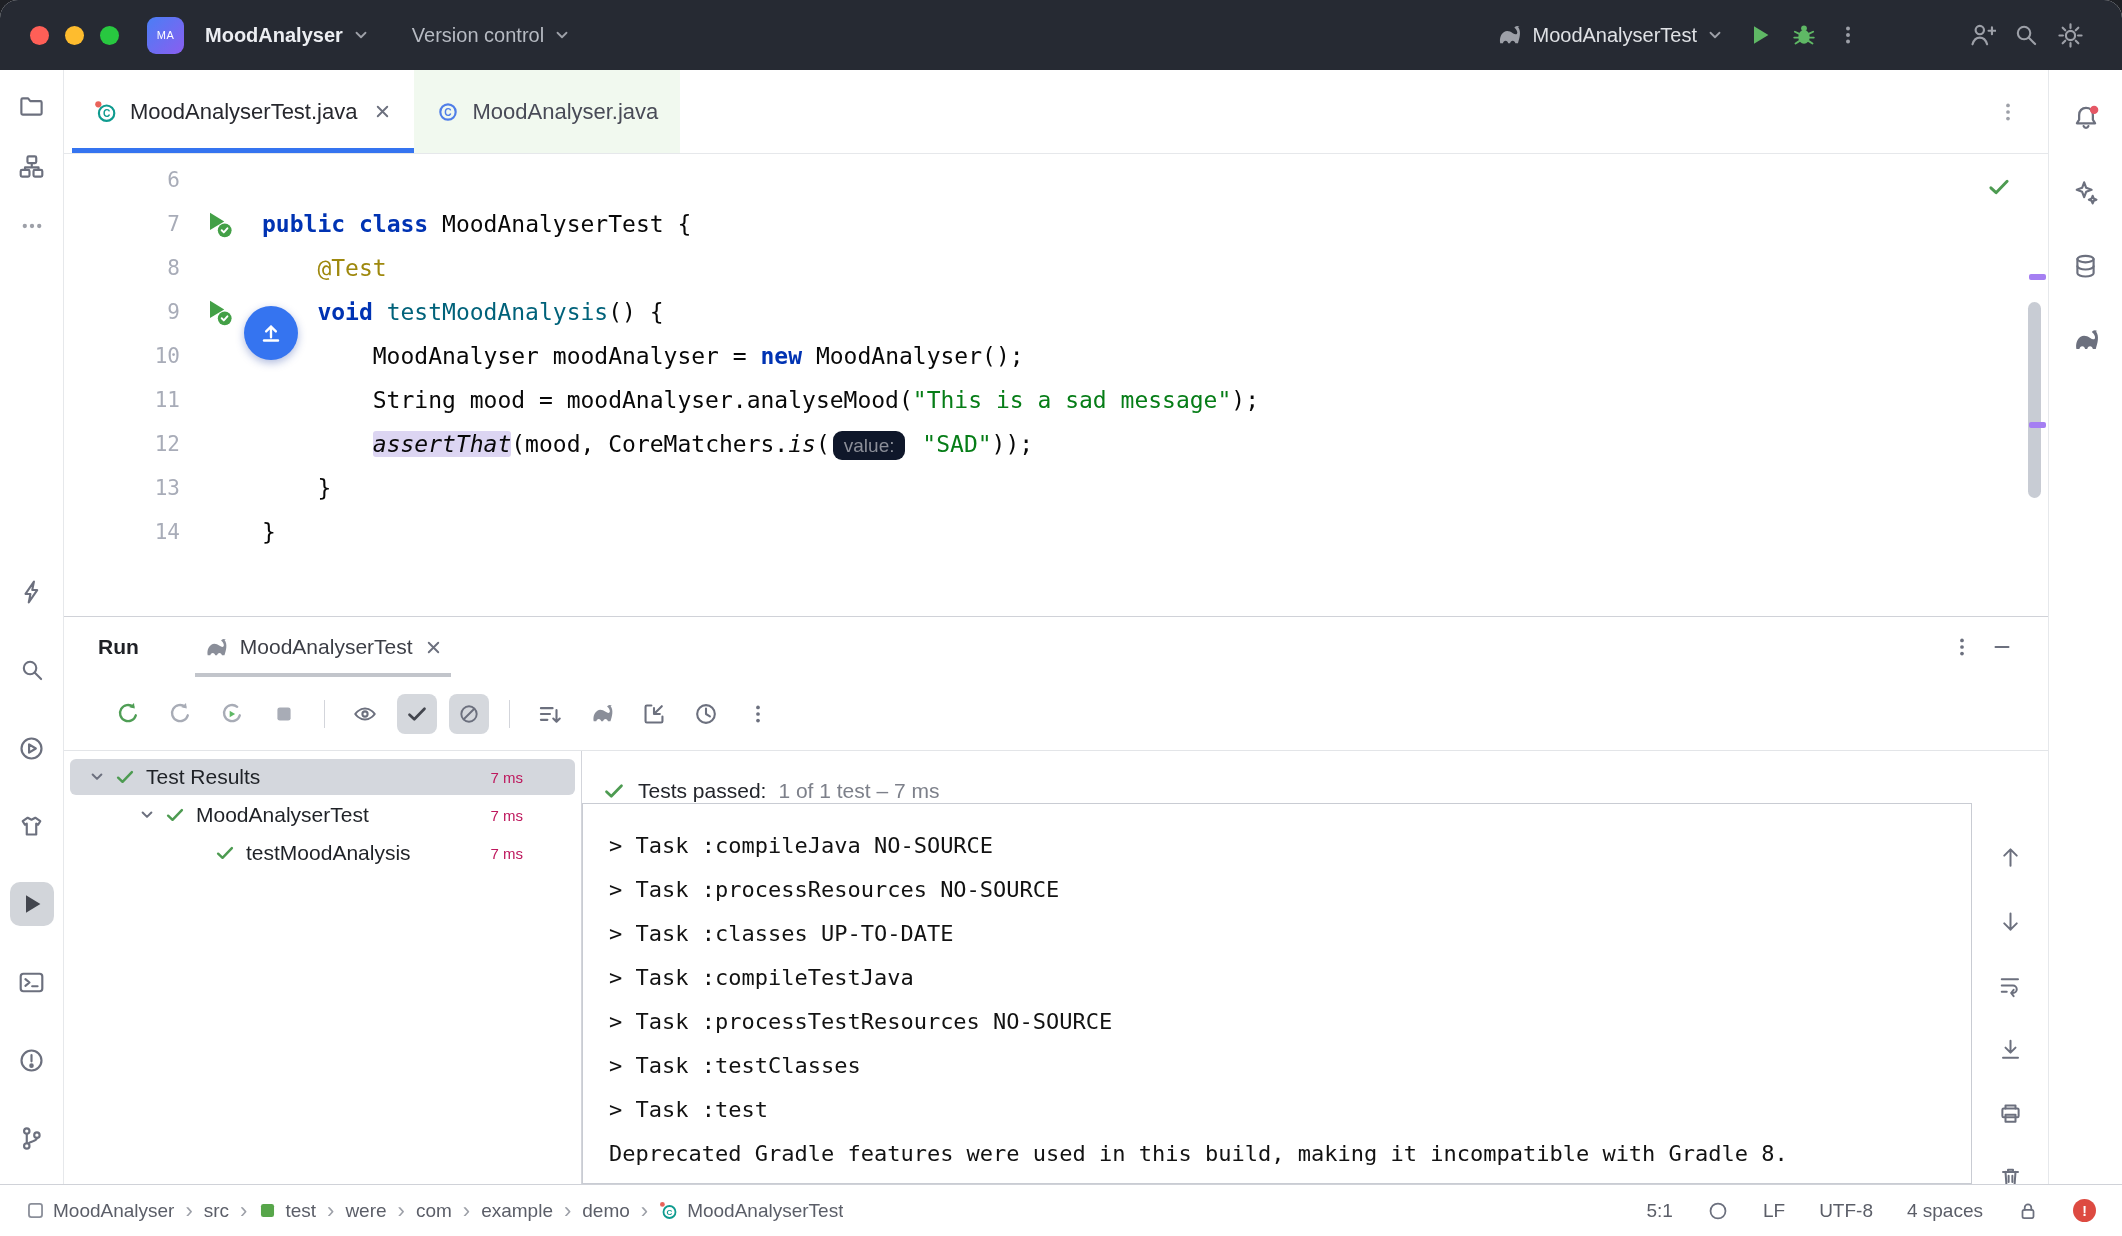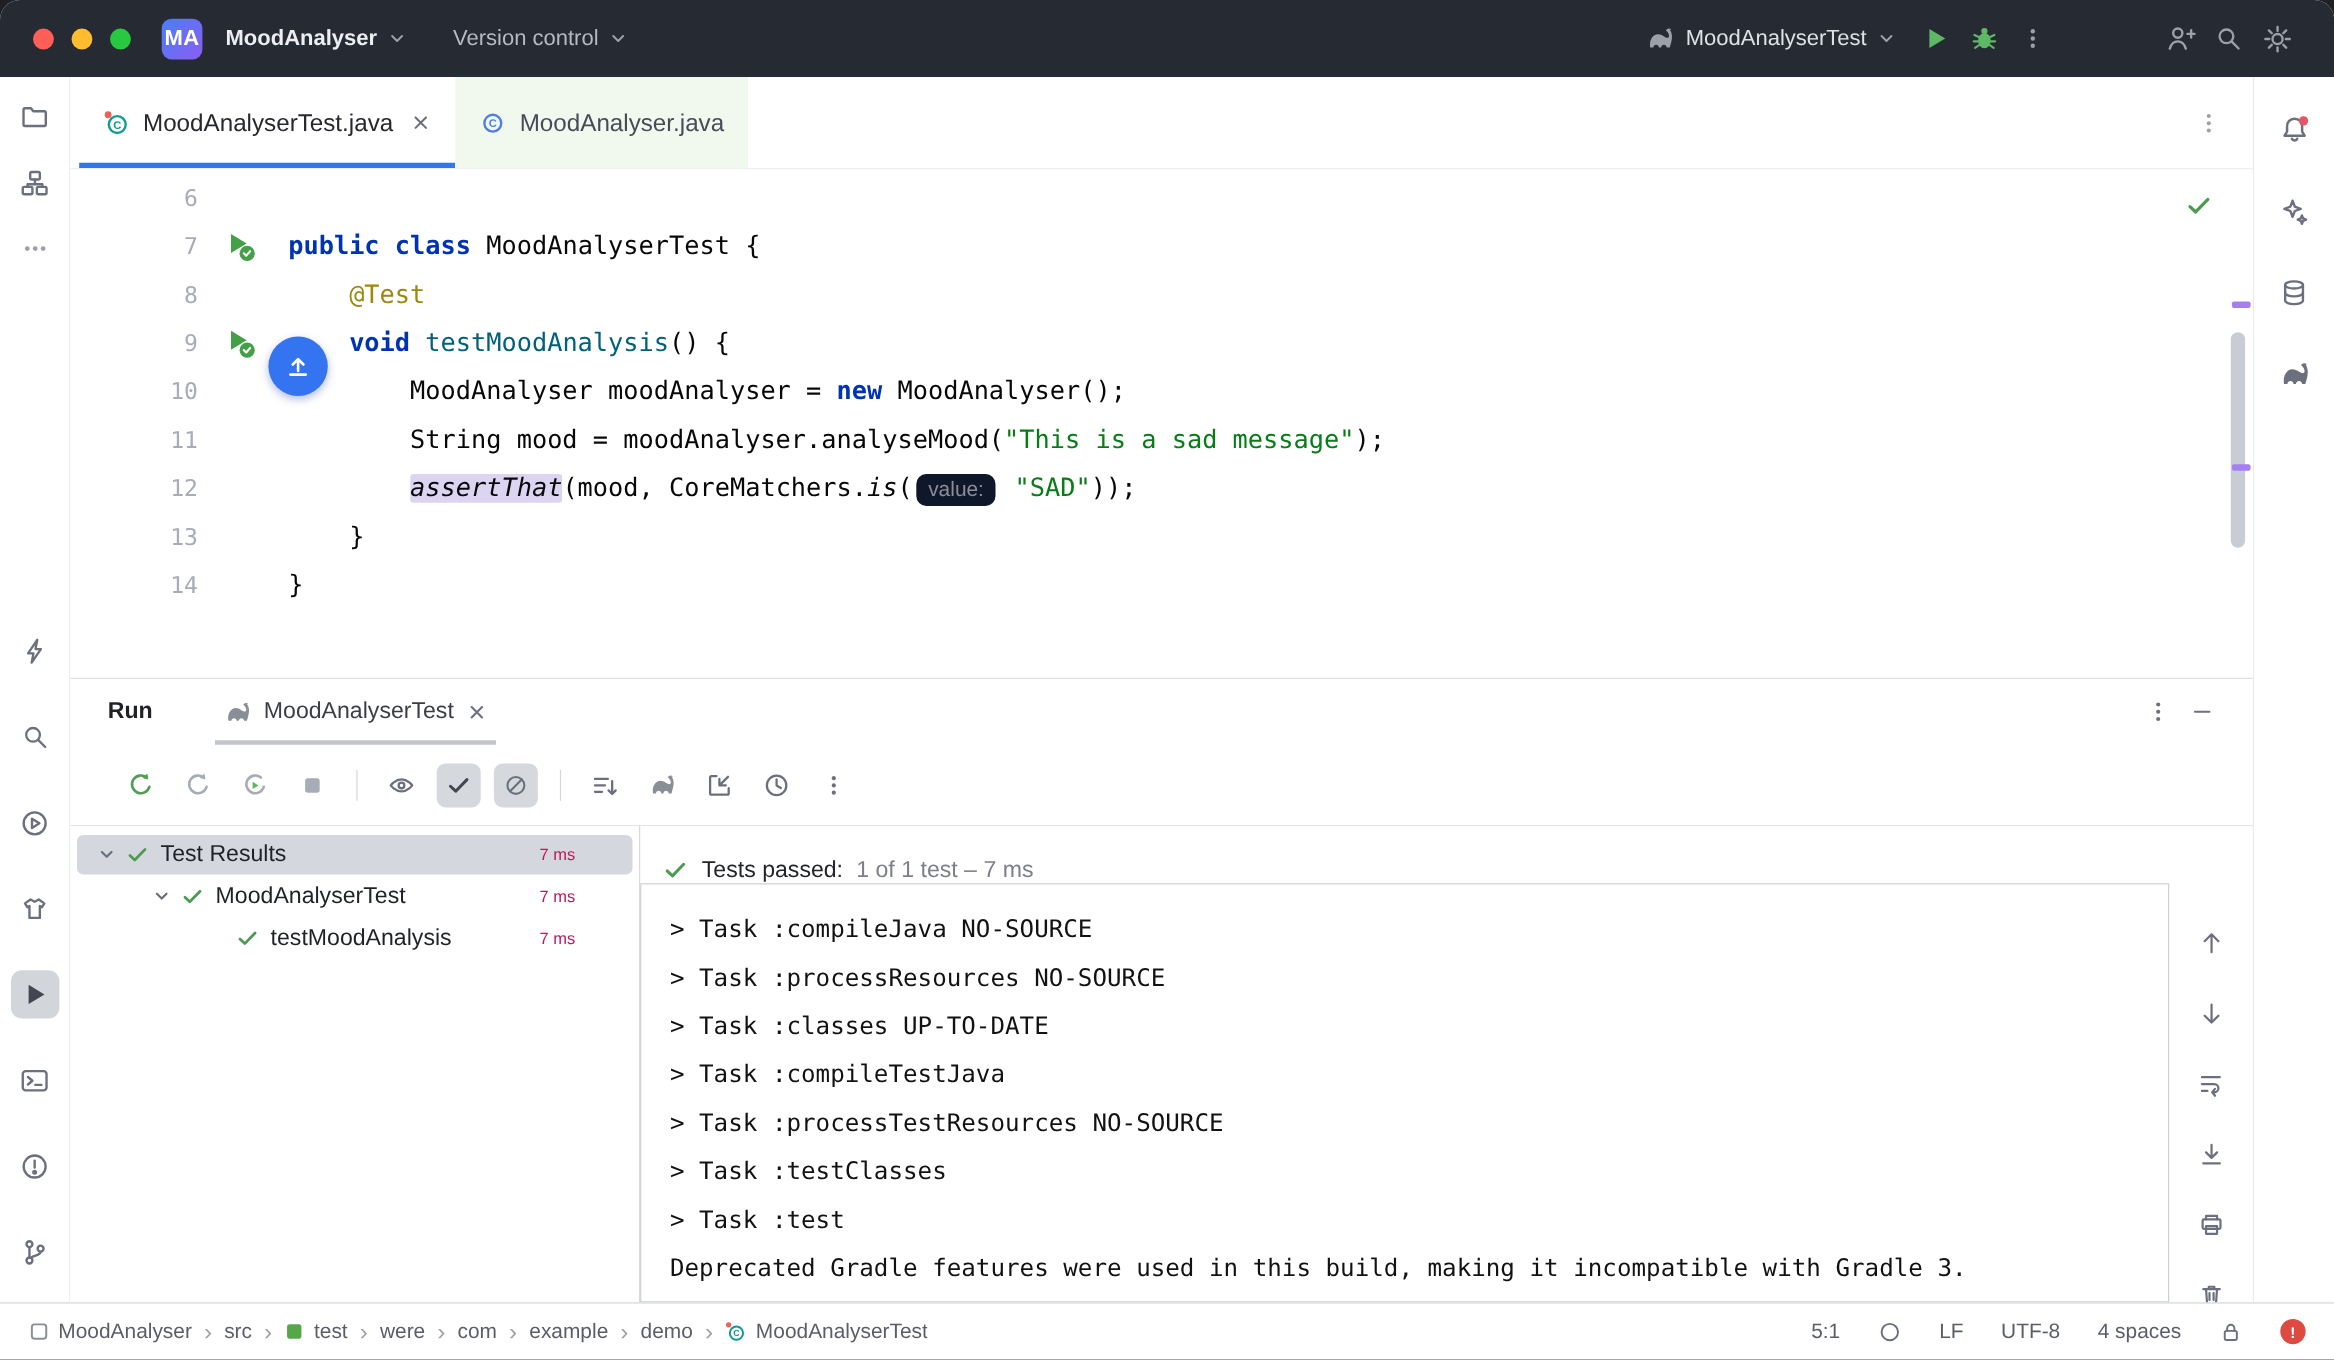--- a/index.html
+++ b/index.html
@@ -5,21 +5,21 @@
 *{margin:0;padding:0;box-sizing:border-box}
 html,body{width:2122px;height:1236px}
 body{font-family:"Liberation Sans",sans-serif;background:#1e2025;overflow:hidden}
 .app{width:2122px;height:1236px;display:flex;flex-direction:column;background:#fff;border-radius:18px 18px 0 0;overflow:hidden}
 
 
 .titlebar{height:70px;flex:none;background:#262a33;display:flex;align-items:center;color:#dfe1e5;padding:0 30px}
 .traffic{display:flex;gap:16px;margin-right:28px}
 .tl{width:19px;height:19px;border-radius:50%}
 .tl.red{background:#ff5f57}.tl.yellow{background:#febc2e}.tl.green{background:#28c840}
-.ma-badge{width:37px;height:37px;border-radius:9px;background:linear-gradient(135deg,#4a7ef5,#8a5ef0);display:flex;align-items:center;justify-content:center;font-size:20px;font-weight:bold;color:#fff;letter-spacing:.5px;margin-right:13px}
+.ma-badge{width:37px;height:37px;border-radius:9px;background:linear-gradient(135deg,#4a7ef5,#8a5ef0);display:flex;align-items:center;justify-content:center;font-size:11px;font-weight:normal;color:#fff;letter-spacing:.5px;margin-right:13px}
 .tb-item{display:flex;align-items:center;gap:9px;font-size:20px;padding:6px 8px;border-radius:8px}
 .proj-name{font-weight:600;color:#eceef2}
 .vcs{color:#b6bac2;margin-left:26px}
 .tb-spacer{flex:1}
 .tb-btn{width:44px;height:44px;display:flex;align-items:center;justify-content:center;border-radius:8px;flex:none}
 .runcfg-group{display:flex;align-items:center;gap:9px;font-size:20px;margin-right:14px}
 .tb-gap{width:90px}
 svg{display:block}
 svg.st *{stroke:#6c707e;stroke-width:1.6;fill:none;stroke-linecap:round;stroke-linejoin:round}
 svg.dk *{stroke:#9da0a8}
@@ -478,21 +478,21 @@
             </div>
             <div class="console-wrap">
               <div class="console-box" id="console-lines">
                   <div class="console-line">&gt; Task :compileJava NO-SOURCE</div>
                   <div class="console-line">&gt; Task :processResources NO-SOURCE</div>
                   <div class="console-line">&gt; Task :classes UP-TO-DATE</div>
                   <div class="console-line">&gt; Task :compileTestJava</div>
                   <div class="console-line">&gt; Task :processTestResources NO-SOURCE</div>
                   <div class="console-line">&gt; Task :testClasses</div>
                   <div class="console-line">&gt; Task :test</div>
-                  <div class="console-line">Deprecated Gradle features were used in this build, making it incompatible with Gradle 3.</div>
+                  <div class="console-line">Deprecated Gradle features were used in this build, making it incompatible with Gradle 8.</div>
                 </div>
               <div class="console-icons">
                 <div class="rt-btn">
                   <svg class="st" width="25" height="25" viewBox="0 0 20 20">
                       <path d="M10 16.5v-13M5 8.5l5-5 5 5"></path>
                     </svg>
                 </div>
                 <div class="rt-btn">
                   <svg class="st" width="25" height="25" viewBox="0 0 20 20">
                       <path d="M10 3.5v13M5 11.5l5 5 5-5"></path>

